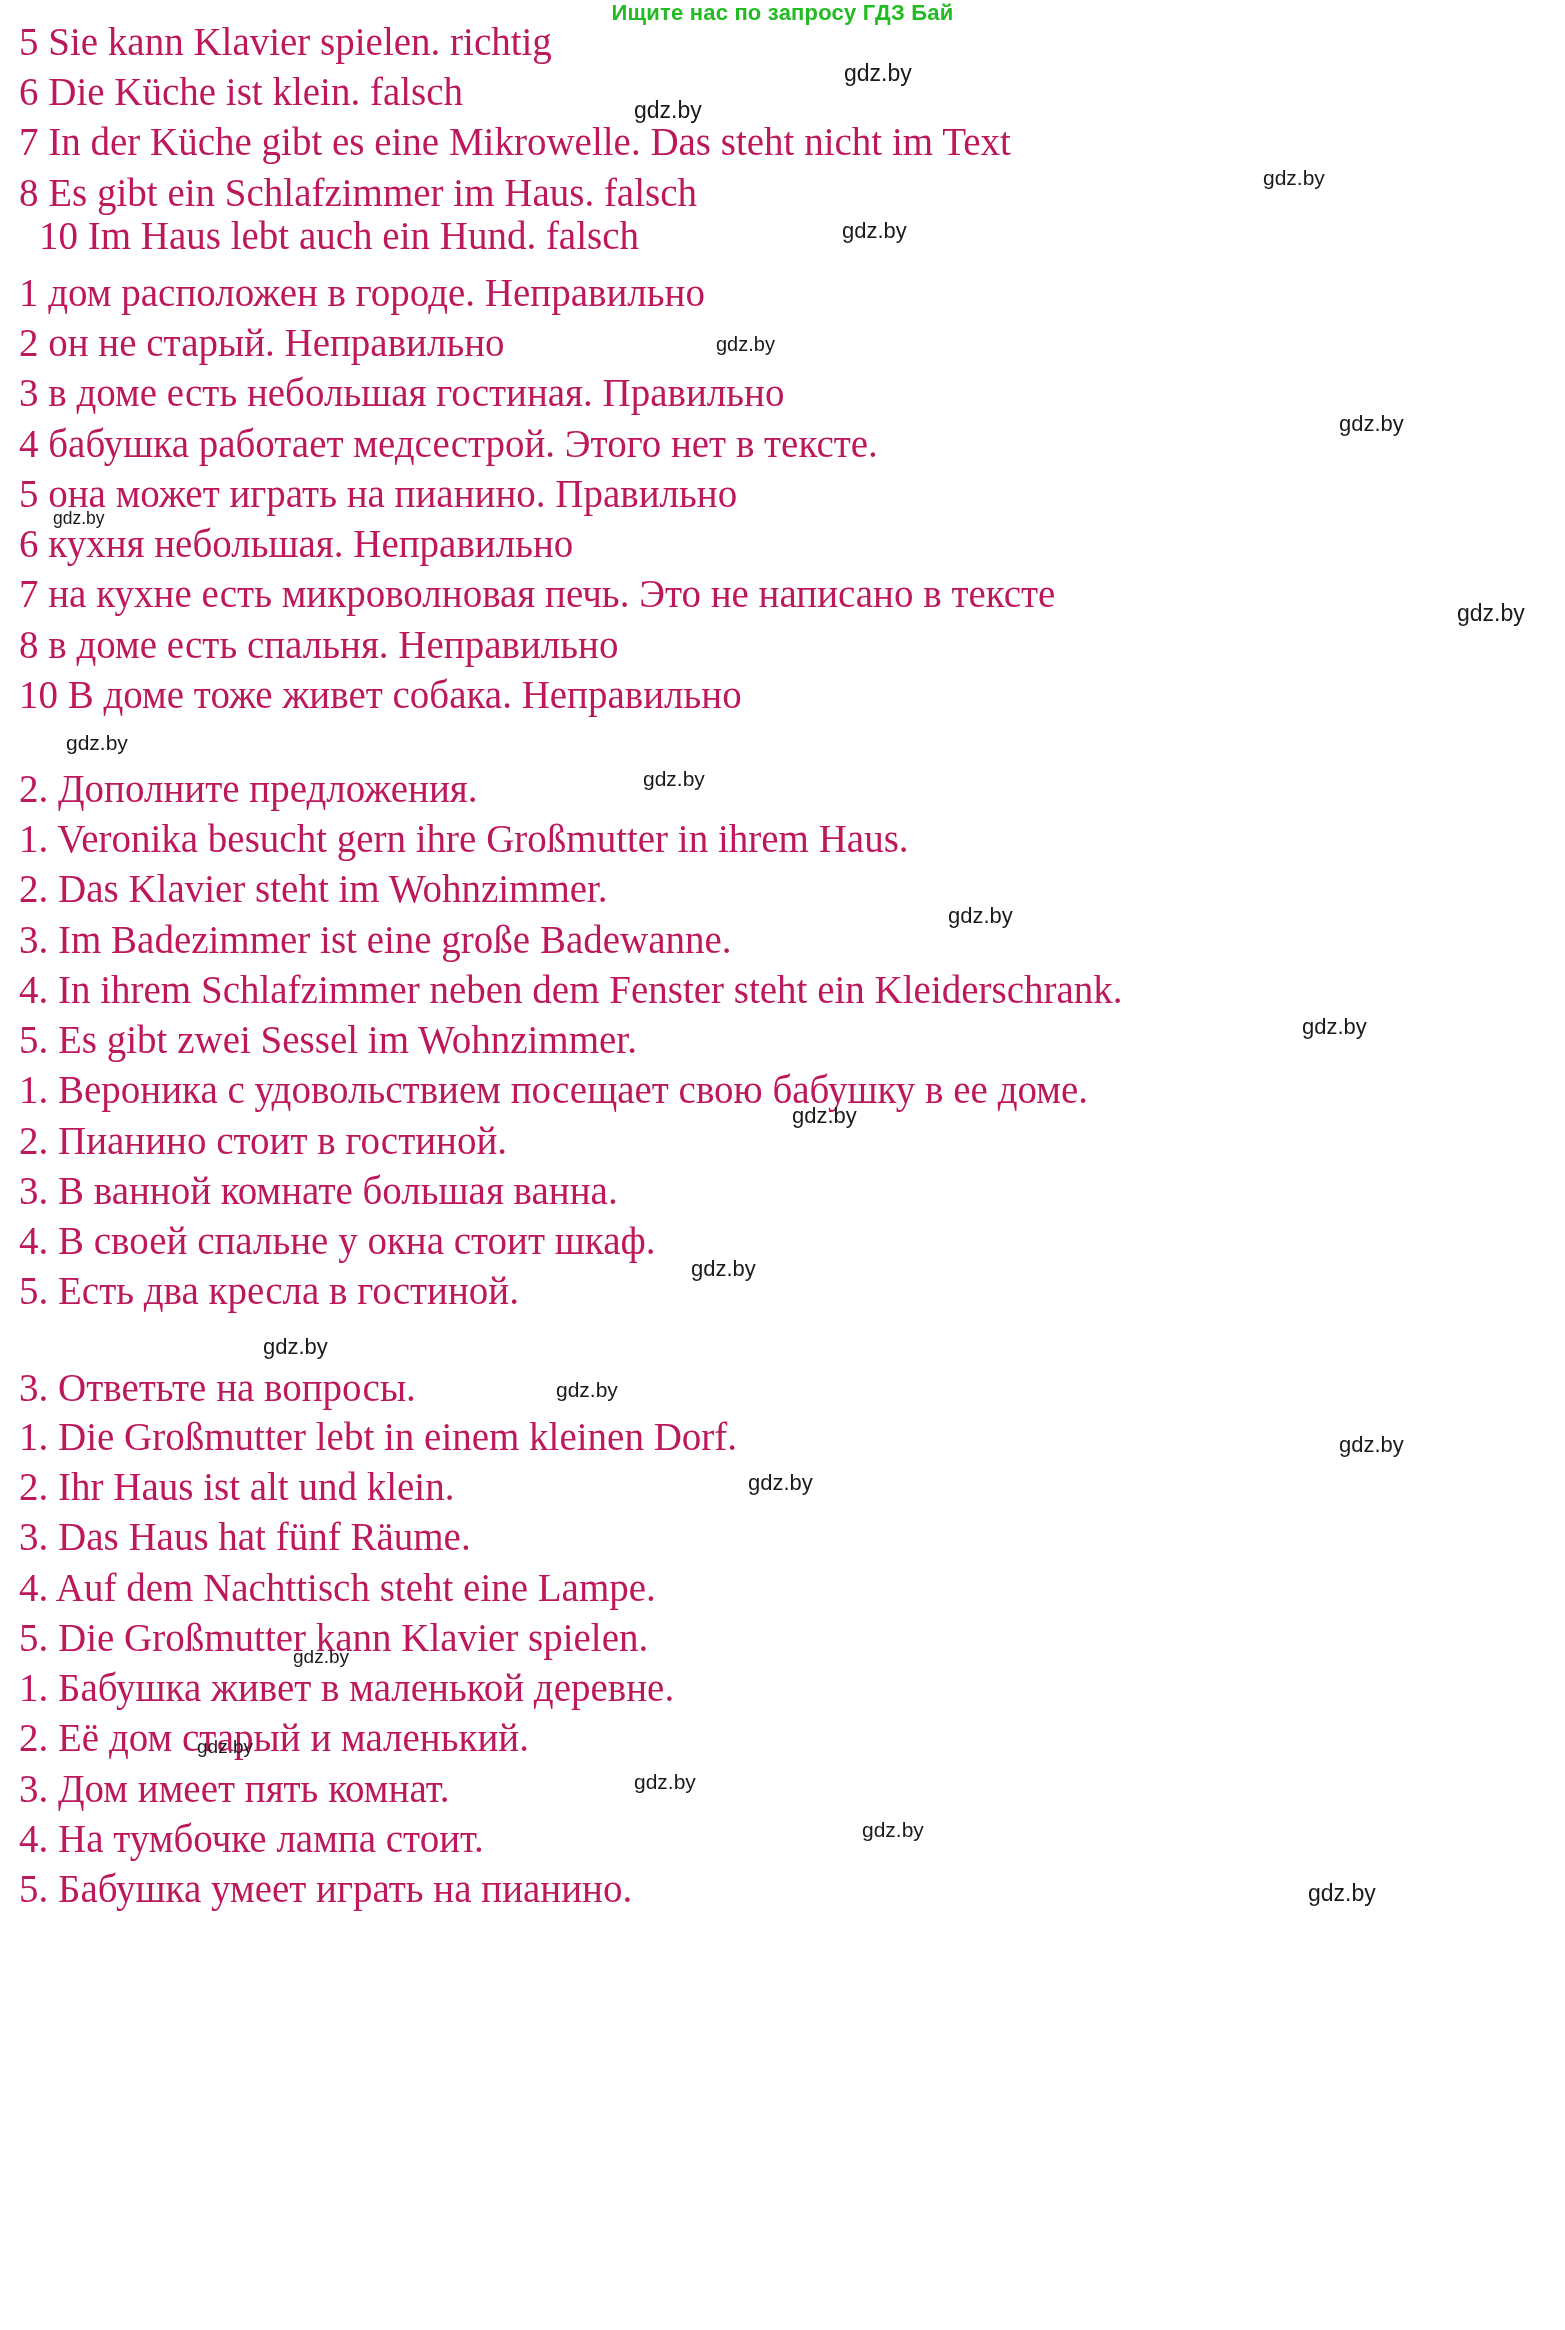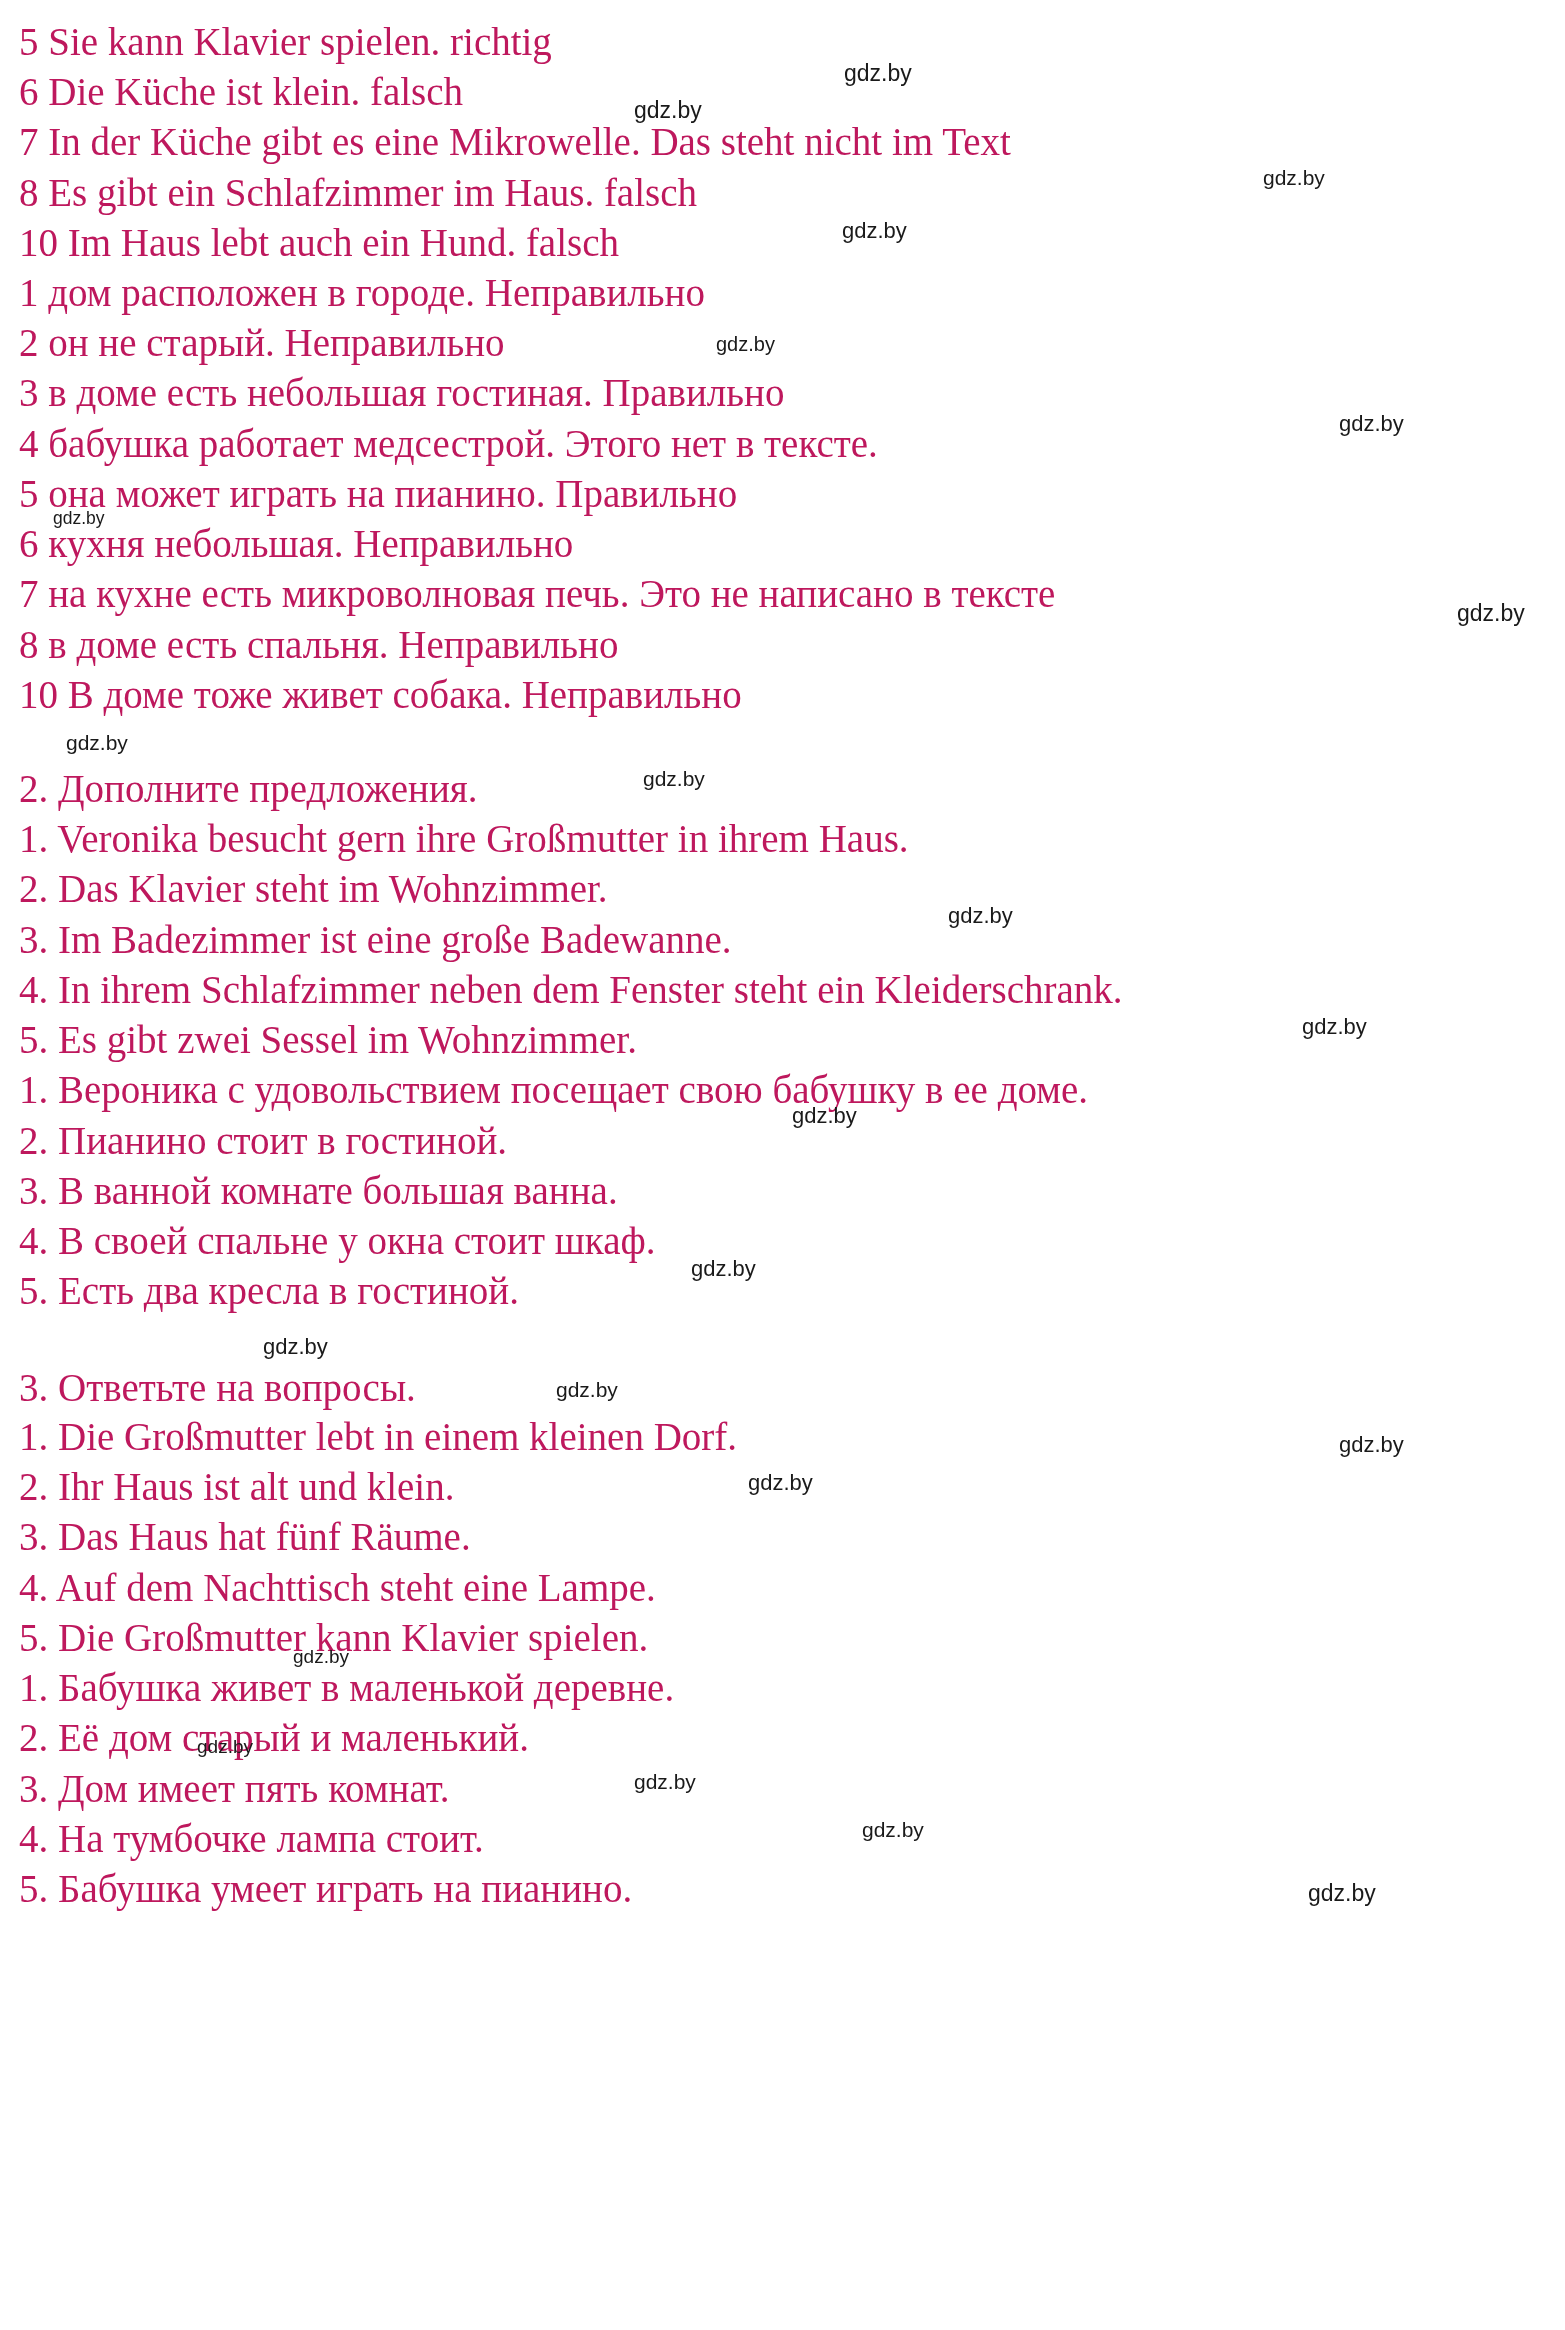--- a/index.html
+++ b/index.html
@@ -57,27 +57,28 @@
     color: #1a1a1a;
     white-space: nowrap;
     font-weight: normal;
   }
 </style>
 </head>
 <body>
 
 <div id="page" style="background: rgb(255, 255, 255);">
 
+  <div class="header-note" style="color: rgb(34, 187, 34);">Ищите нас по запросу ГДЗ Бай</div>
 
   <div id="lines-container">
       <div class="line" style="top: 22px;">5 Sie kann Klavier spielen. richtig</div>
       <div class="line" style="top: 72px;">6 Die Küche ist klein. falsch</div>
       <div class="line" style="top: 122px;">7 In der Küche gibt es eine Mikrowelle. Das steht nicht im Text</div>
       <div class="line" style="top: 173px;">8 Es gibt ein Schlafzimmer im Haus. falsch</div>
-      <div class="line" style="top: 223px;">10 Im Haus lebt auch ein Hund. falsch</div>
+      <div class="line" style="top: 216px; margin-left: 20px;">10 Im Haus lebt auch ein Hund. falsch</div>
       <div class="line" style="top: 273px;">1 дом расположен в городе. Неправильно</div>
       <div class="line" style="top: 323px;">2 он не старый. Неправильно</div>
       <div class="line" style="top: 373px;">3 в доме есть небольшая гостиная.  Правильно</div>
       <div class="line" style="top: 424px; text-align: right;">4 бабушка работает медсестрой. Этого нет в тексте.</div>
       <div class="line" style="top: 474px;">5 она может играть на пианино. Правильно</div>
       <div class="line" style="top: 524px;">6 кухня небольшая. Неправильно</div>
       <div class="line" style="top: 574px;">7 на кухне есть микроволновая печь. Это не написано в тексте</div>
       <div class="line" style="top: 625px;">8 в доме есть спальня. Неправильно</div>
       <div class="line" style="top: 675px;">10 В доме тоже живет собака.  Неправильно</div>
       <div class="line" style="top: 769px;">2. Дополните предложения.</div>

